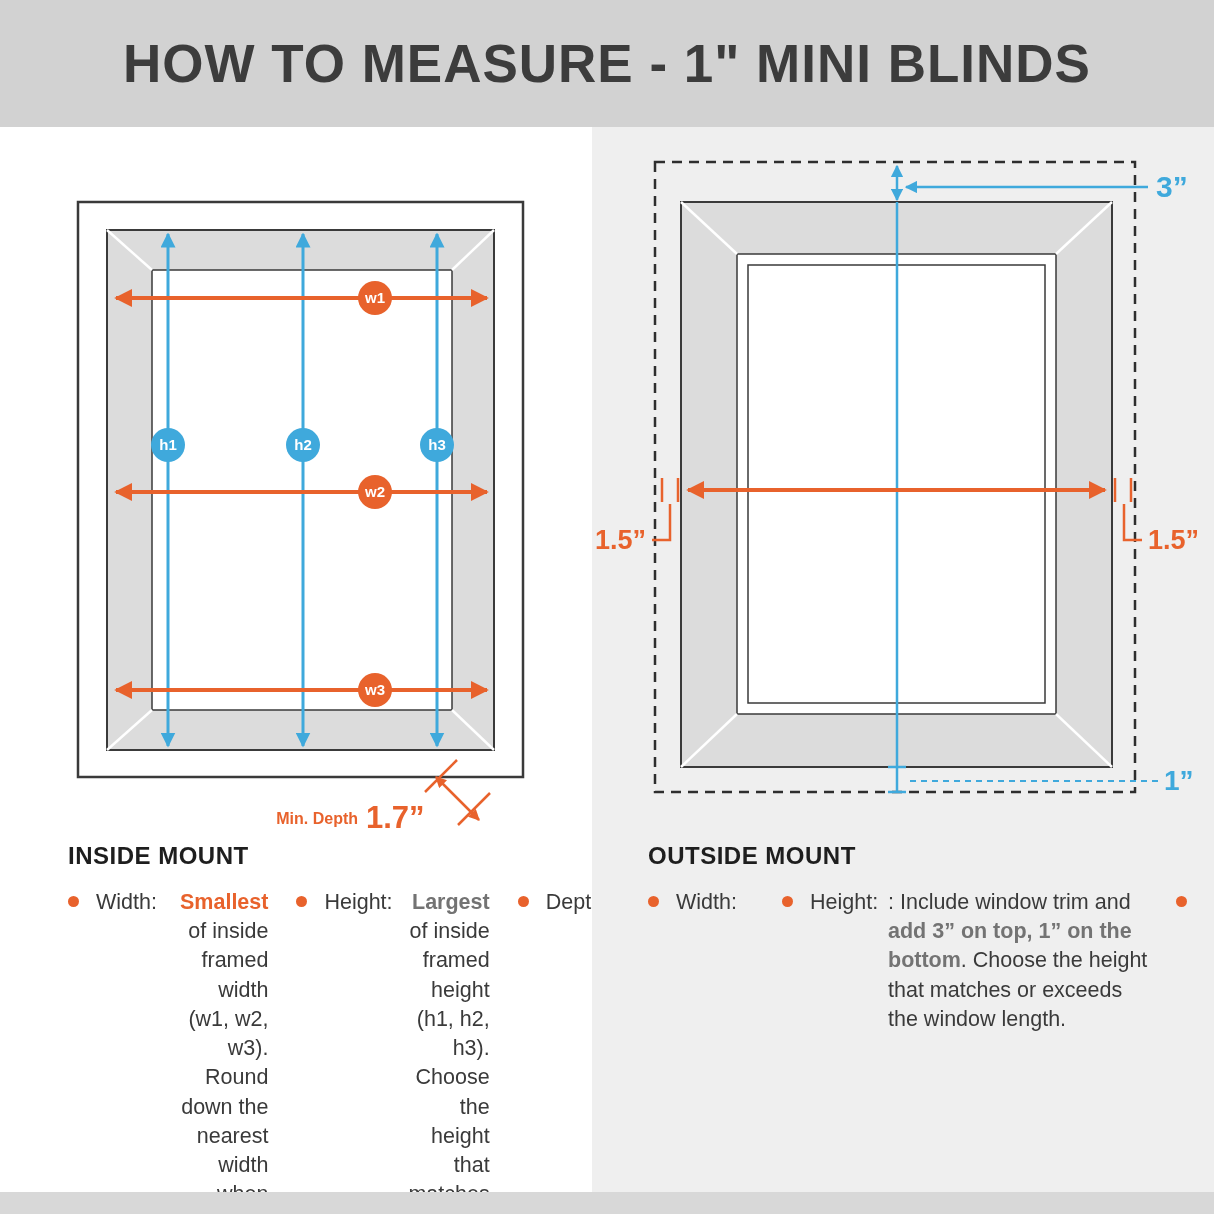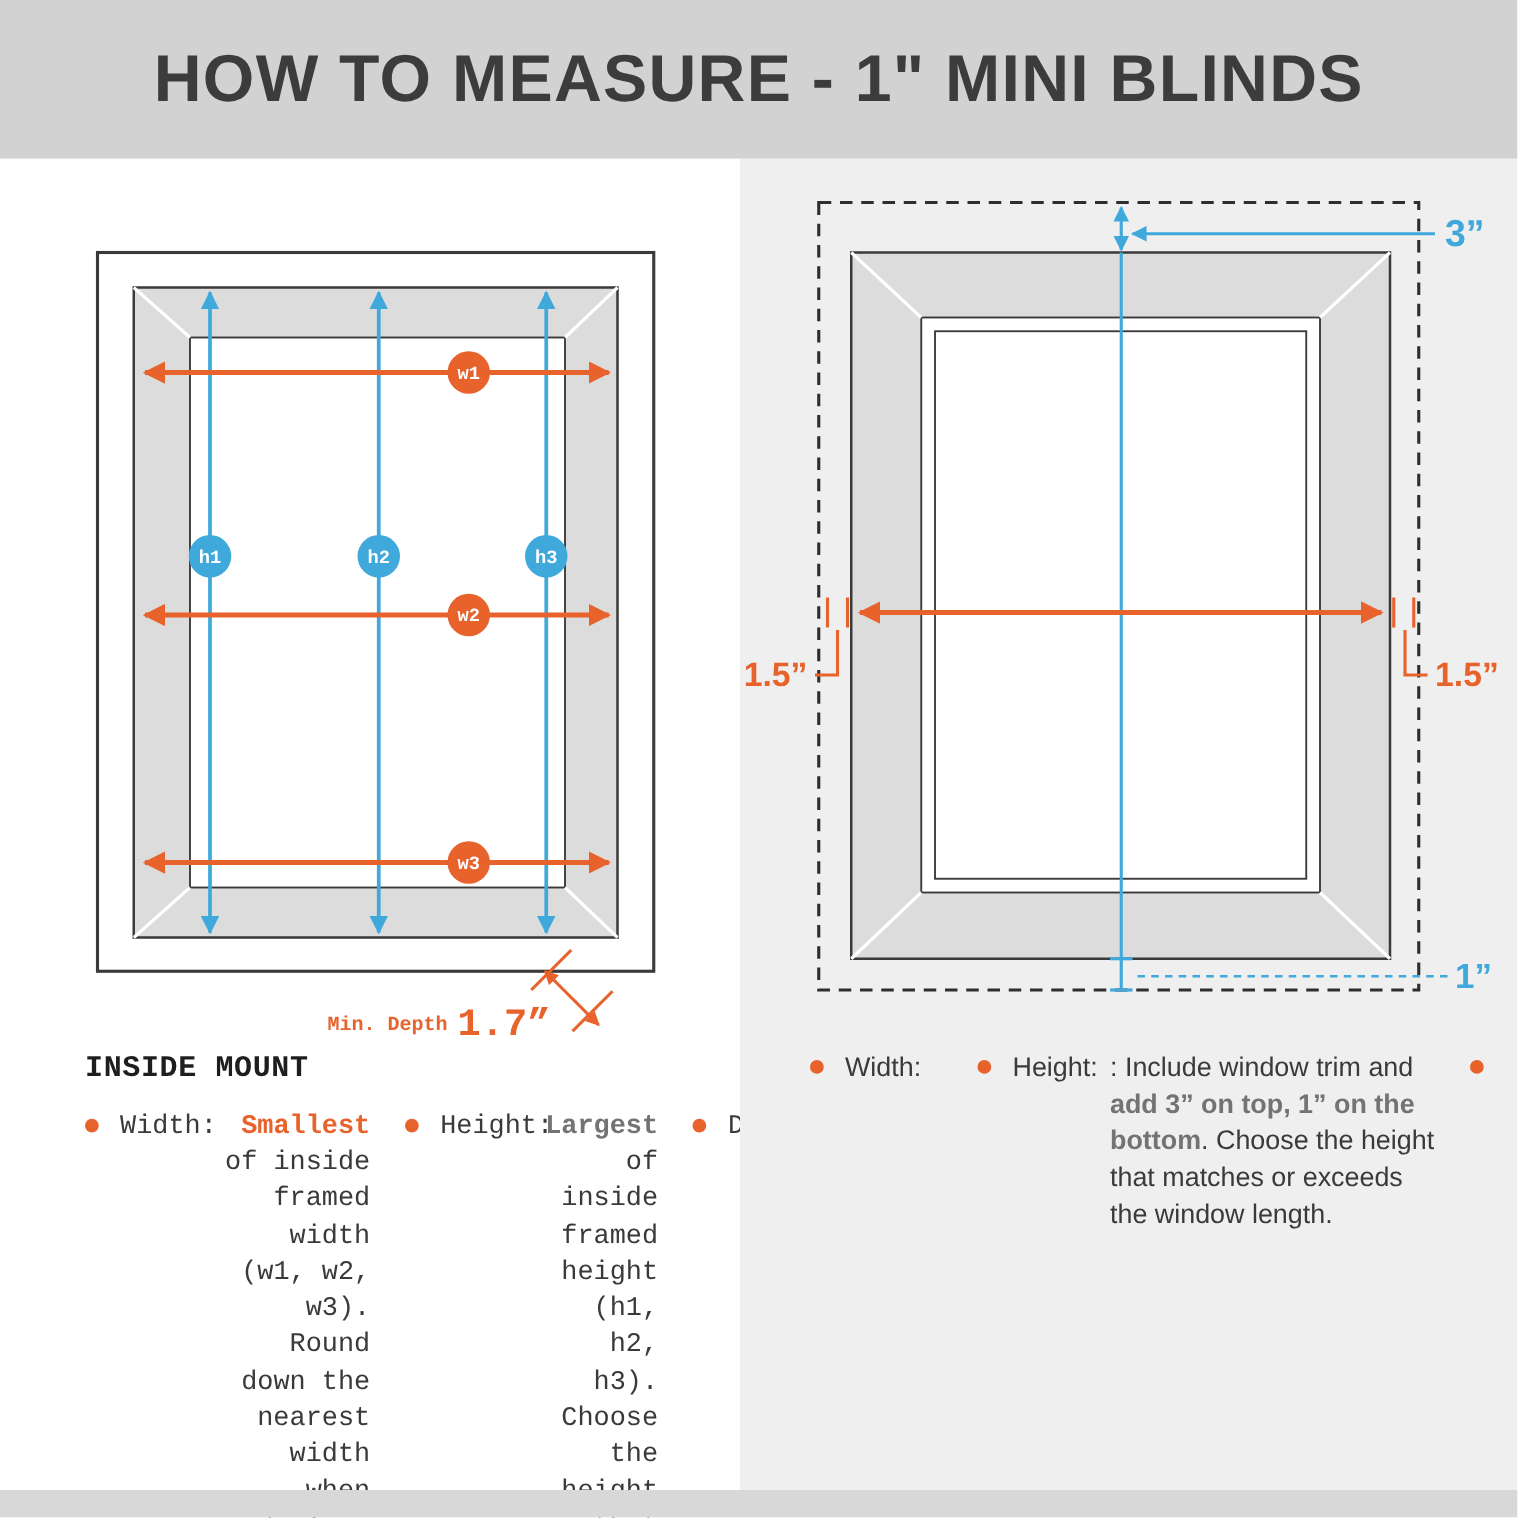--- a/index.html
+++ b/index.html
@@ -15,21 +15,21 @@
     height:127px; background:#d2d2d2;
     display:flex; align-items:center; justify-content:center;
   }
   .title {
     font-size:53px; font-weight:800; color:#3c3c3c; letter-spacing:1px;
     white-space:nowrap;
   }
 
   .content { display:flex; height:1065px; }
   .panel { position:relative; }
-  .panel.left  { width:592px; background:#ffffff;font-family:Liberation Mono, monospace; }
+  .panel.left  { width:592px; background:#ffffff; }
   .panel.right { width:622px; background:#efefef; }
 
   svg.diagram { display:block; }
 
   .section-body { padding:0 14px 0 68px; }
   .panel.right .section-body { padding-left:56px; padding-right:10px; }
 
   h2.mount-heading {
     font-size:24px; font-weight:800; color:#1e1e1e;
     letter-spacing:.5px; margin:2px 0 18px;
@@ -179,20 +179,21 @@
         <polyline points="60,413 78,413 78,377" fill="none" stroke="#E8622C" stroke-width="2.5"></polyline>
         <text x="54" y="422" text-anchor="end" font-size="27" font-weight="bold" fill="#E8622C">1.5”</text>
         <polyline points="550,413 532,413 532,377" fill="none" stroke="#E8622C" stroke-width="2.5"></polyline>
         <text x="556" y="422" font-size="27" font-weight="bold" fill="#E8622C">1.5”</text>
 
         <line x1="566" y1="654" x2="314" y2="654" stroke="#3FA9DC" stroke-width="2" stroke-dasharray="6 5"></line>
         <text x="572" y="663" font-size="28" font-weight="bold" fill="#3FA9DC">1”</text>
       </svg>
 
       <div class="section-body">
+        <h2 class="mount-heading">OUTSIDE MOUNT</h2>
         <ul class="m-list">
 
           <li class="m-item">
             <span class="dot"></span>
             <span class="m-label">Width:</span>
           </li>
 
           <li class="m-item">
             <span class="dot"></span>
             <span class="m-label">Height:</span>

